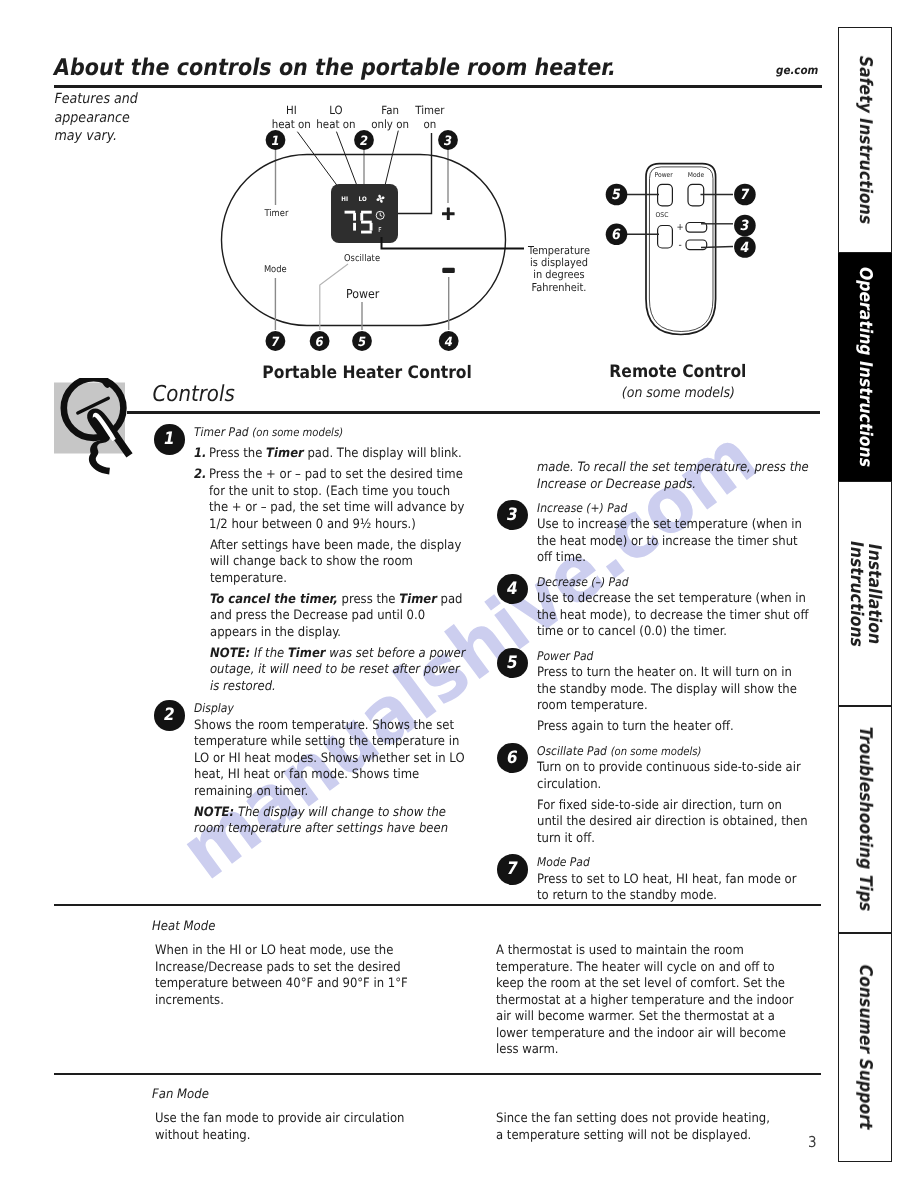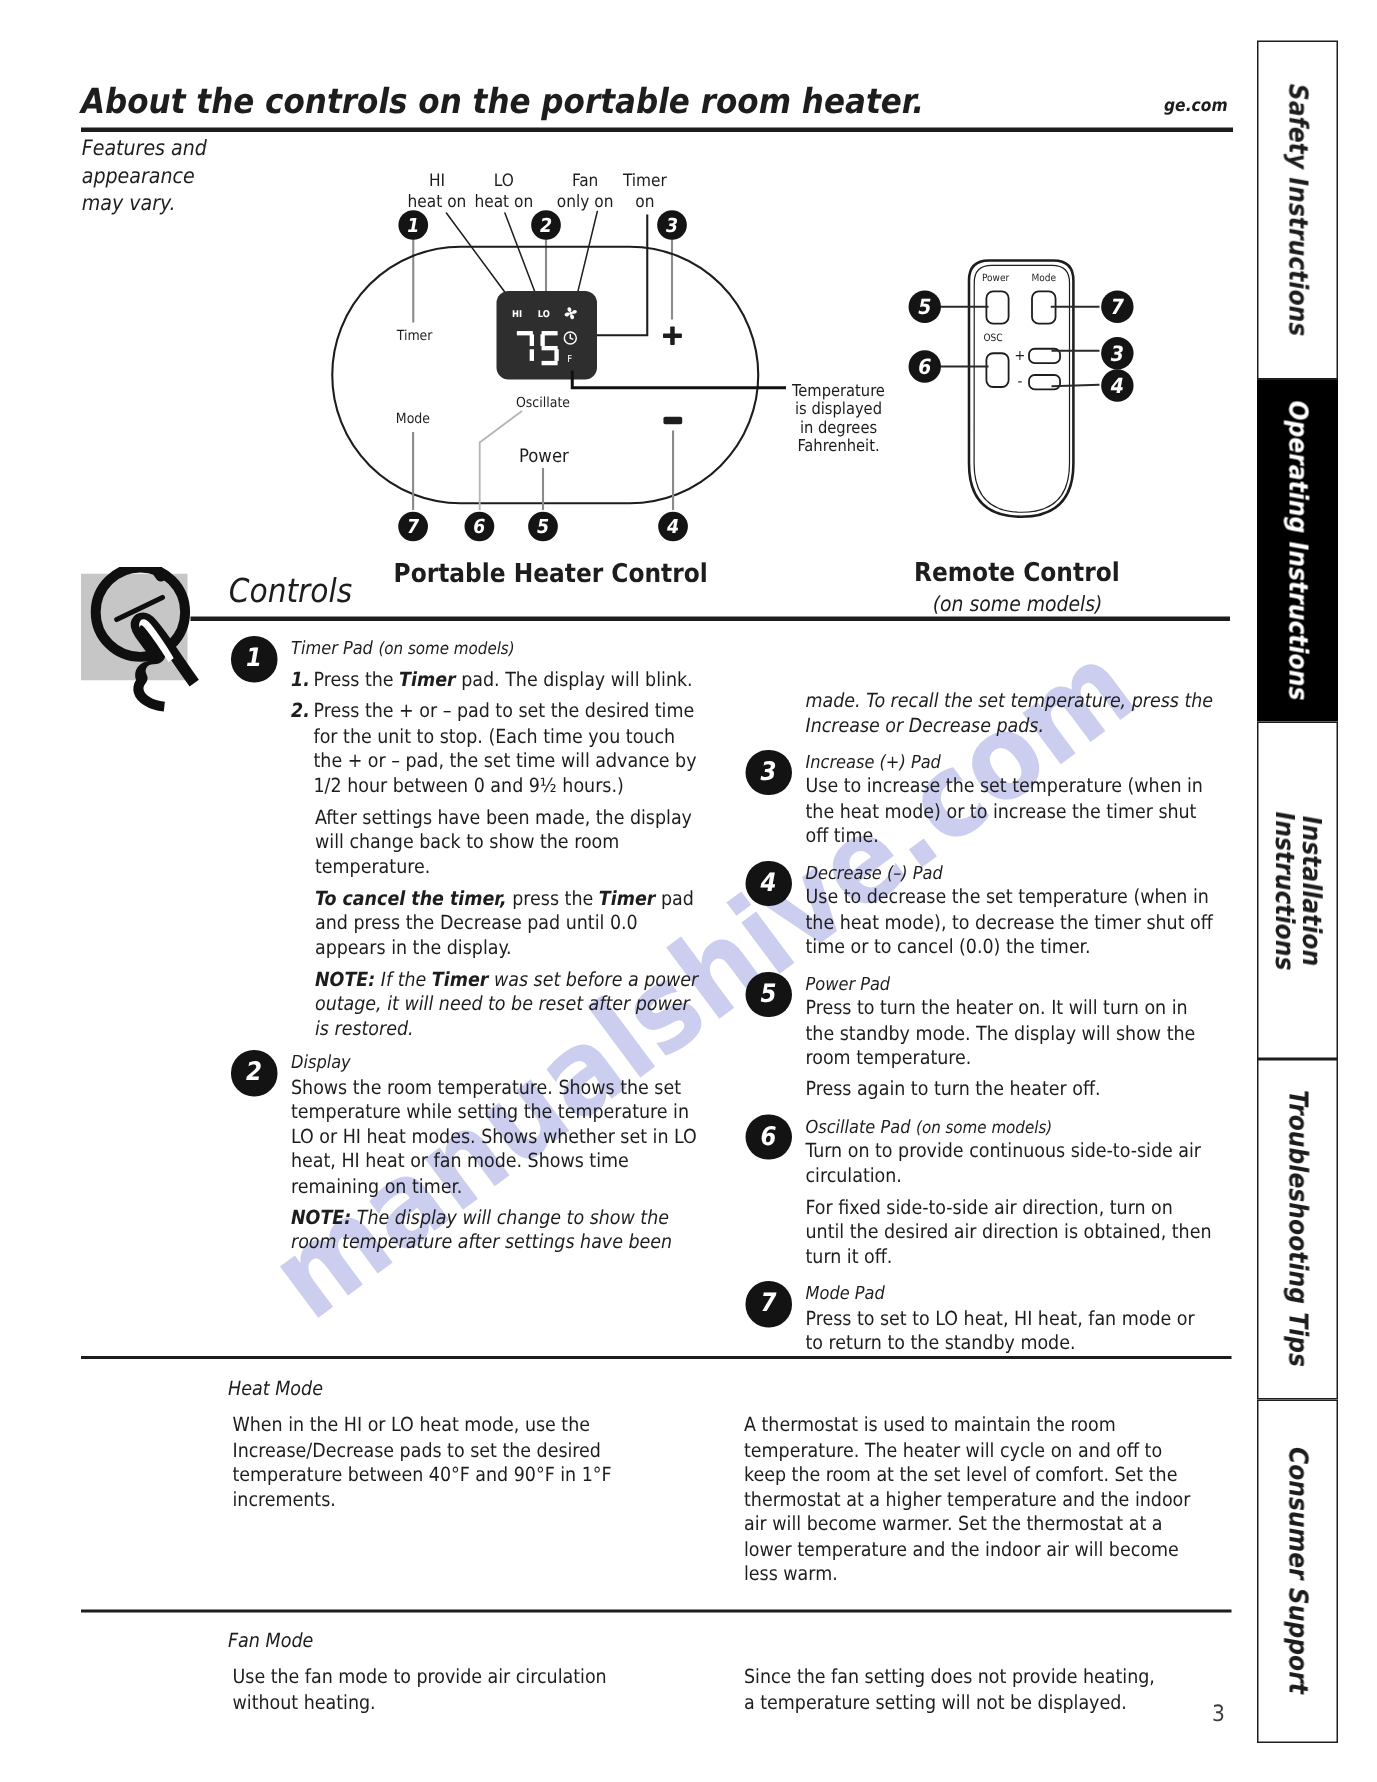--- a/index.html
+++ b/index.html
@@ -77,21 +77,21 @@
 
   <div class="abs" id="doc-title">About the controls on the portable room heater.</div>
   <div class="abs" id="site">ge.com</div>
   <div class="abs" id="title-rule"></div>
   <div class="abs" id="feature-note">
     <div>Features and</div>
     <div>appearance</div>
     <div>may vary.</div>
   </div>
 
-  <div class="abs" id="diagram" style="left:0;top:18px;width:918px;height:400px">
+  <div class="abs" id="diagram" style="left:0;top:8px;width:918px;height:400px">
       <svg width="918" height="400" viewBox="0 0 918 400" style="position:absolute;left:0;top:0">
         <style>text{font-family:"DejaVu Sans",sans-serif;font-stretch:condensed;fill:#1d1d1d}.lblc{font-size:11.4px;text-anchor:middle}.plbl{font-size:9.3px;text-anchor:middle}.pw{font-size:12.25px;text-anchor:middle}.cap{font-size:17.3px;font-weight:bold;text-anchor:middle}.capsub{font-size:13.95px;font-style:italic;text-anchor:middle}.tnote{font-size:10.9px;text-anchor:middle}.rlbl{font-size:6.7px;text-anchor:middle}</style>
         <text class="lblc" x="291.3" y="106.1">HI</text>
         <text class="lblc" x="291.3" y="120.1">heat on</text>
         <text class="lblc" x="335.9" y="106.1">LO</text>
         <text class="lblc" x="335.9" y="120.1">heat on</text>
         <text class="lblc" x="390.1" y="106.1">Fan</text>
         <text class="lblc" x="390.1" y="120.1">only on</text>
         <text class="lblc" x="429.9" y="106.1">Timer</text>
         <text class="lblc" x="429.9" y="120.1">on</text>

